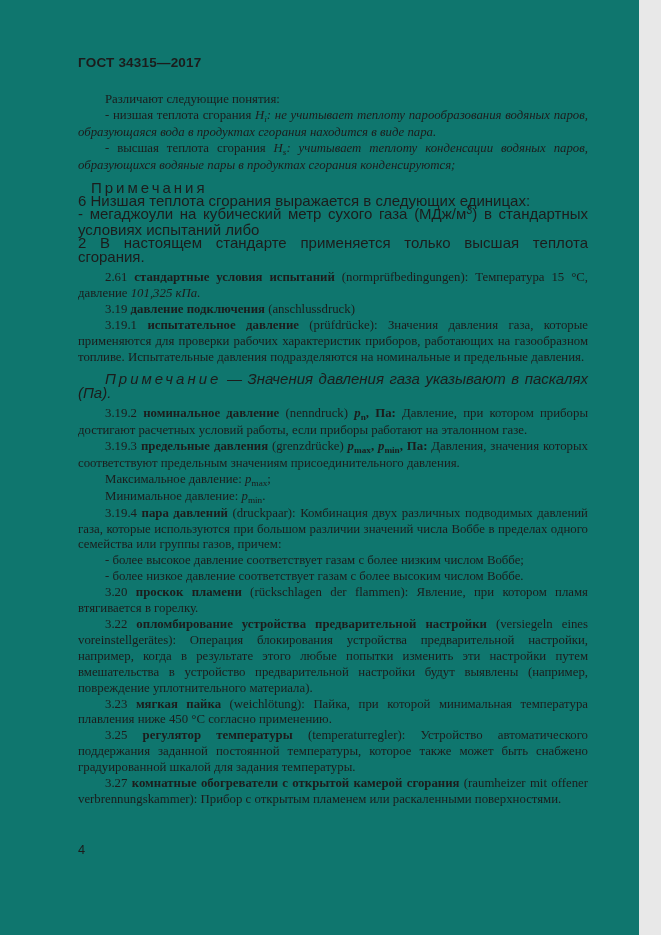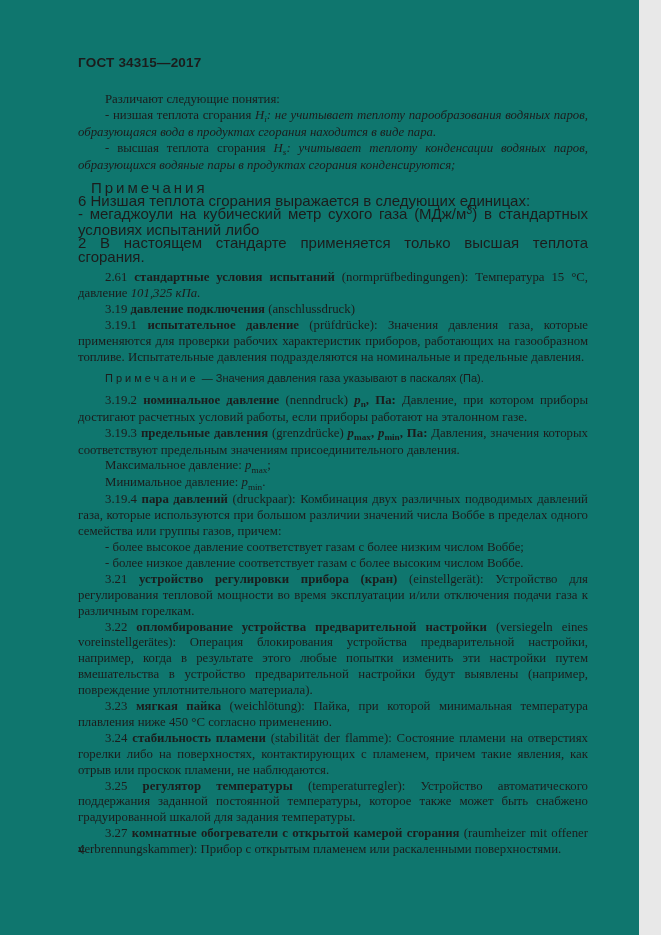--- a/index.html
+++ b/index.html
@@ -21,22 +21,22 @@
   .p{
     font-size:12.8px;line-height:15.9px;
     text-indent:27px;text-align:justify;font-family:Liberation Serif, serif;
   }
   .note{
     font-size:15px;line-height:13.4px;
     margin-left:15px;text-align:justify;
   }
   .ind{text-indent:13px;}
   .nsingle{
-    font-size:11px;line-height:13.4px;
-    text-indent:27px;text-align:justify;
+    font-size:15px;line-height:13.4px;
+    text-indent:27px;text-align:justify;font-style:italic;
   }
   .gt{margin-top:7px !important;}
   .gb{margin-bottom:7px !important;}
   .b{font-weight:bold;}
   .i{font-style:italic;}
   .ls{letter-spacing:3px;}
   .sub{font-size:72%;position:relative;top:.35em;letter-spacing:0;}
   .sup{font-size:72%;position:relative;top:-.45em;letter-spacing:0;}
   .page-number{
     position:absolute;left:78px;top:842px;
@@ -61,22 +61,21 @@
       <p class="p"><span>3.19 </span><span class="b">давление подключения</span><span> (anschlussdruck)</span></p>
       <p class="p"><span>3.19.1 </span><span class="b">испытательное давление</span><span> (prüfdrücke): Значения давления газа, которые применяются для проверки рабочих характеристик приборов, работающих на газообразном топливе. Испытательные давления подразделяются на номинальные и предельные давления.</span></p>
       <p class="nsingle gt gb"><span class="ls">Примечание</span><span> — Значения давления газа указывают в паскалях (Па).</span></p>
       <p class="p"><span>3.19.2 </span><span class="b">номинальное давление</span><span> (nenndruck) </span><span class="b i">p</span><span class="b sub">n</span><span class="b">, Па:</span><span> Давление, при котором приборы достигают расчетных условий работы, если приборы работают на эталонном газе.</span></p>
       <p class="p"><span>3.19.3 </span><span class="b">предельные давления</span><span> (grenzdrücke) </span><span class="b i">p</span><span class="b sub">max</span><span class="b">, </span><span class="b i">p</span><span class="b sub">min</span><span class="b">, Па:</span><span> Давления, значения которых соответ­ствуют предельным значениям присоединительного давления.</span></p>
       <p class="p"><span>Максимальное давление: </span><span class="i">p</span><span class="sub">max</span><span>;</span></p>
       <p class="p"><span>Минимальное давление: </span><span class="i">p</span><span class="sub">min</span><span>.</span></p>
       <p class="p"><span>3.19.4 </span><span class="b">пара давлений</span><span> (druckpaar): Комбинация двух различных подводимых давлений газа, ко­торые используются при большом различии значений числа Воббе в пределах одного семейства или группы газов, причем:</span></p>
       <p class="p"><span>- более высокое давление соответствует газам с более низким числом Воббе;</span></p>
       <p class="p"><span>- более низкое давление соответствует газам с более высоким числом Воббе.</span></p>
-      <p class="p"><span>3.21 </span><span class="b">устройство регулировки прибора (кран)</span><span> (einstellgerät): Устройство для регулирования те­пловой мощности во время эксплуатации и/или отключения подачи газа к различным горелкам.</span></p>
+      <p class="p"><span>3.20 </span><span class="b">проскок пламени</span><span> (rückschlagen der flammen): Явление, при котором пламя втягивается в горелку.</span></p>
       <p class="p"><span>3.22 </span><span class="b">опломбирование устройства предварительной настройки</span><span> (versiegeln eines voreinstellgerätes): Операция блокирования устройства предварительной настройки, например, когда в результате этого любые попытки изменить эти настройки путем вмешательства в устройство предвари­тельной настройки будут выявлены (например, повреждение уплотнительного материала).</span></p>
       <p class="p"><span>3.23 </span><span class="b">мягкая пайка</span><span> (weichlötung): Пайка, при которой минимальная температура плавления ниже 450 °С согласно применению.</span></p>
-      <p class="p"><span>3.24 </span><span class="b">стабильность пламени</span><span> (stabilität der flamme): Состояние пламени на отверстиях горелки либо на поверхностях, контактирующих с пламенем, причем такие явления, как отрыв или проскок пла­мени, не наблюдаются.</span></p>
       <p class="p"><span>3.25 </span><span class="b">регулятор температуры</span><span> (temperaturregler): Устройство автоматического поддержания за­данной постоянной температуры, которое также может быть снабжено градуированной шкалой для задания температуры.</span></p>
       <p class="p"><span>3.27 </span><span class="b">комнатные обогреватели с открытой камерой сгорания</span><span> (raumheizer mit offener verbrennungskammer): Прибор с открытым пламенем или раскаленными поверхностями.</span></p>
     </div>
 
   <div class="page-number">4</div>
 </div>
 
 </body></html>

